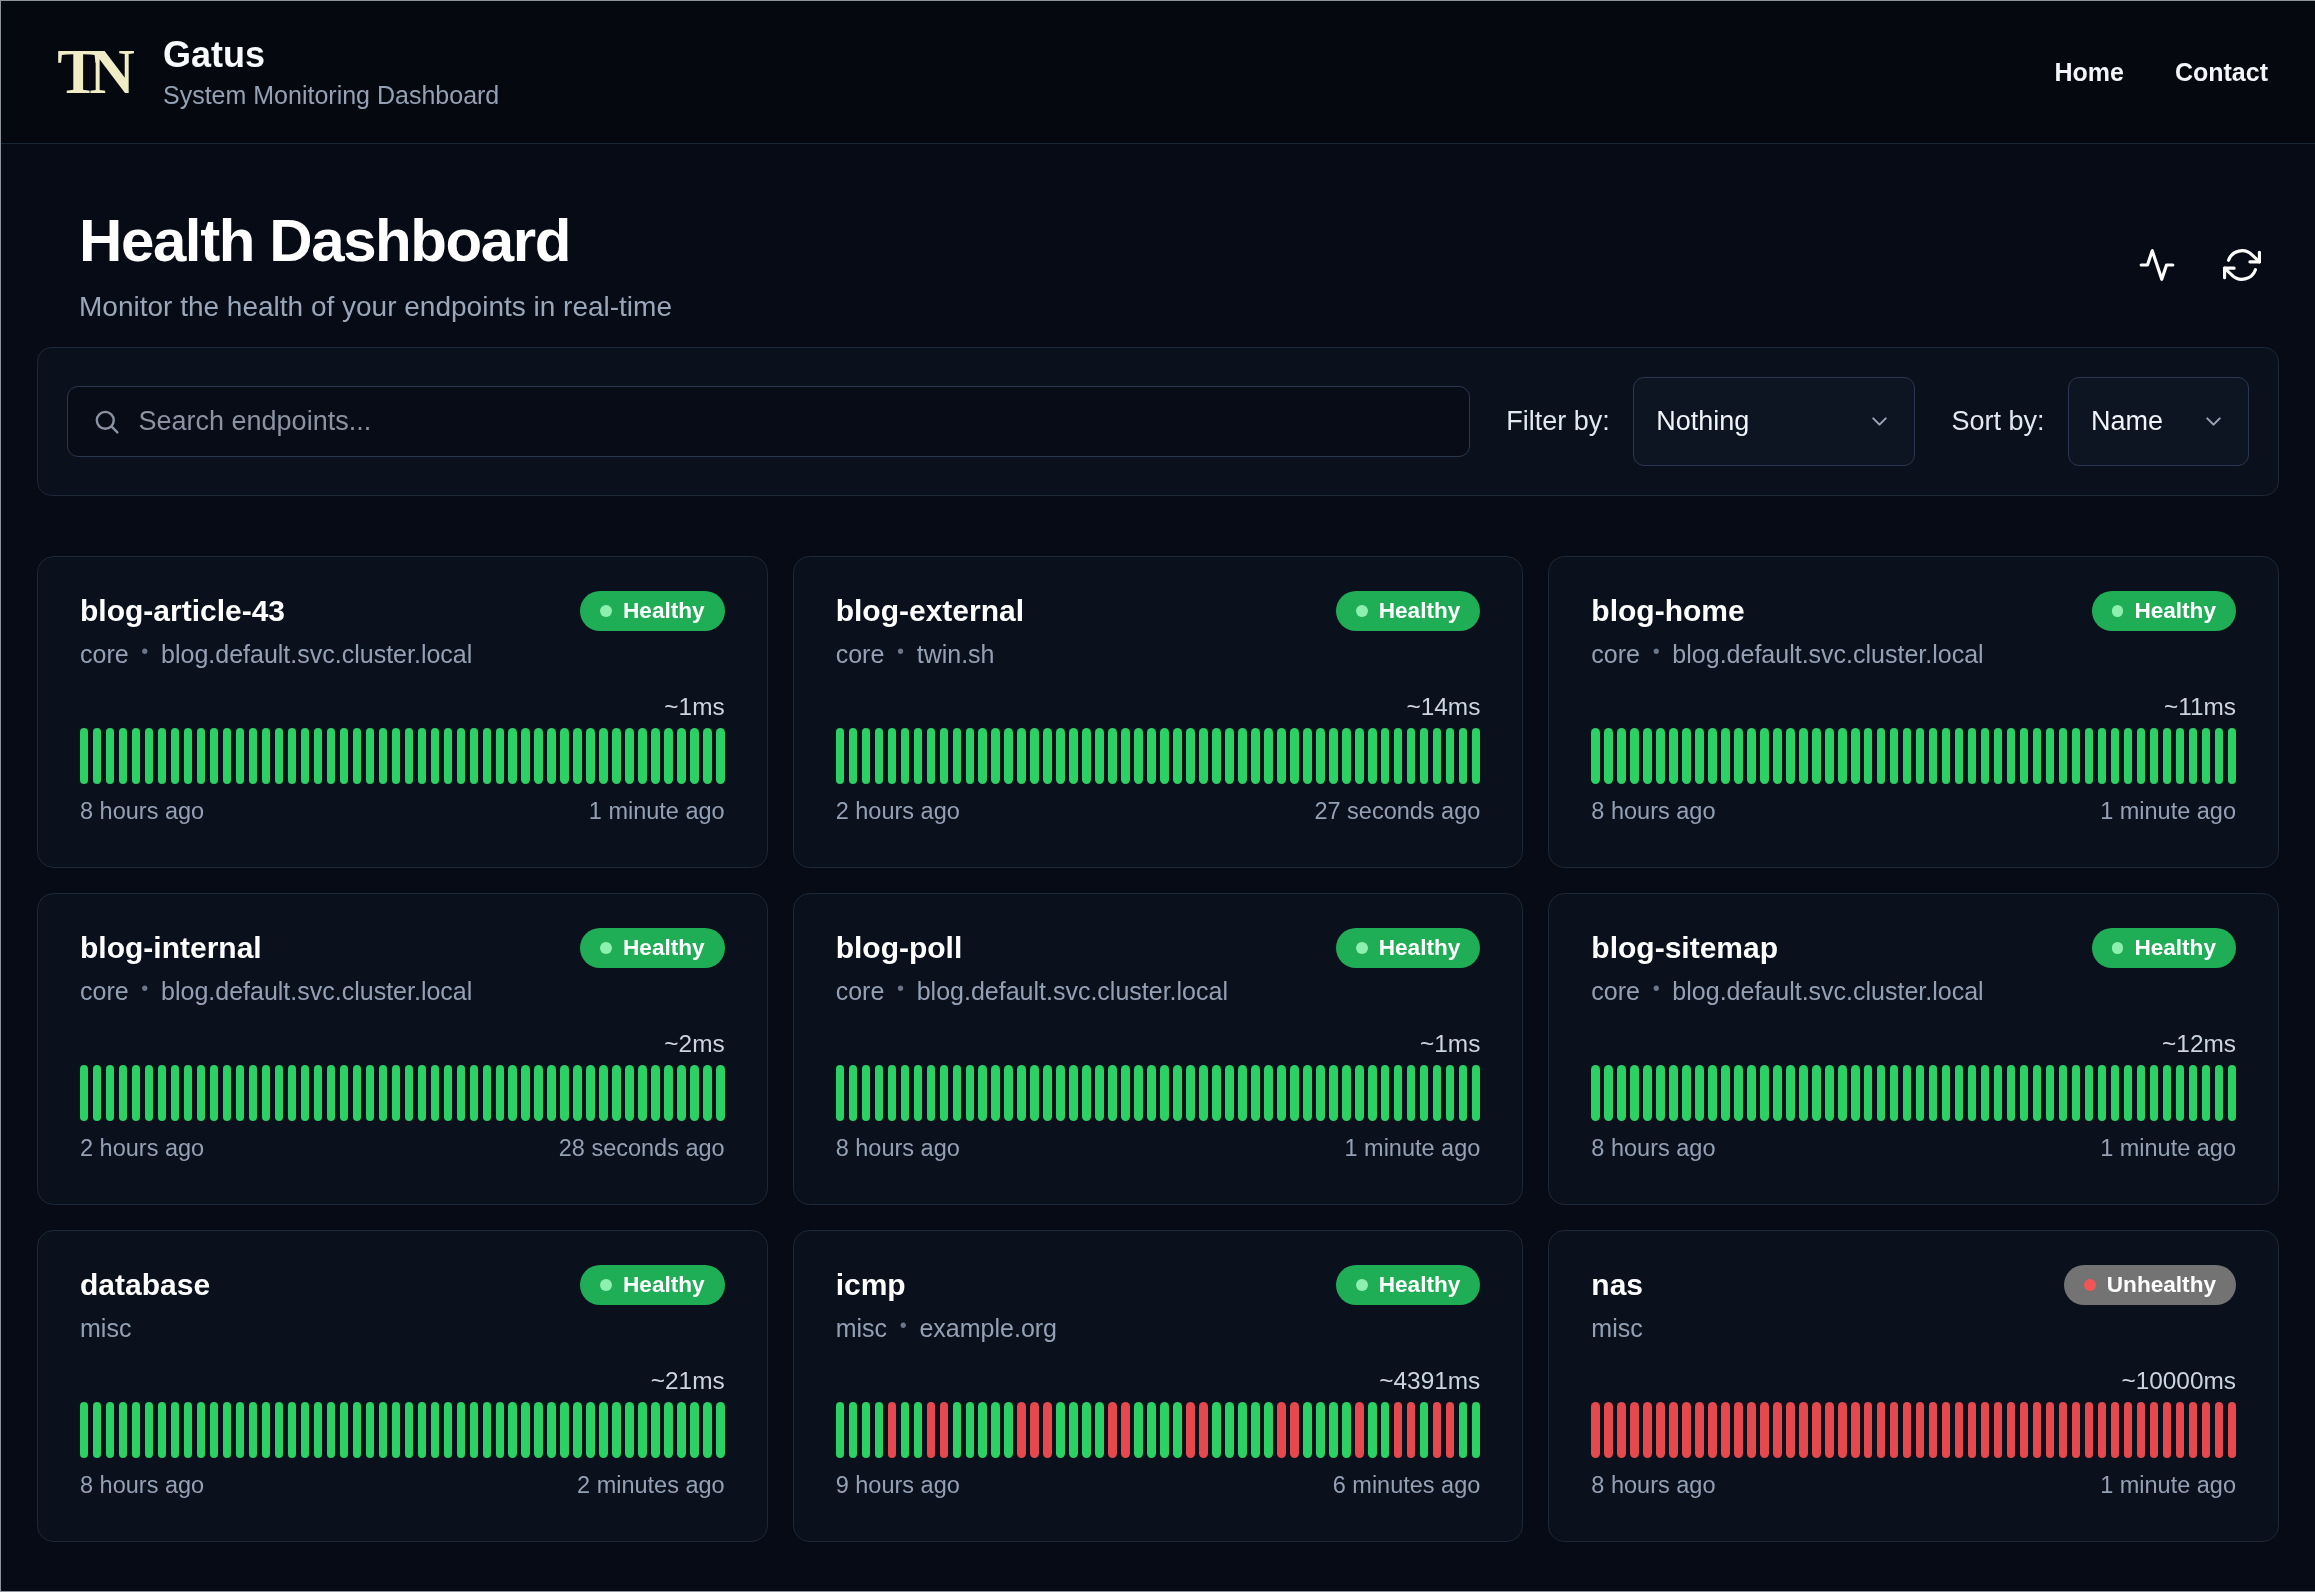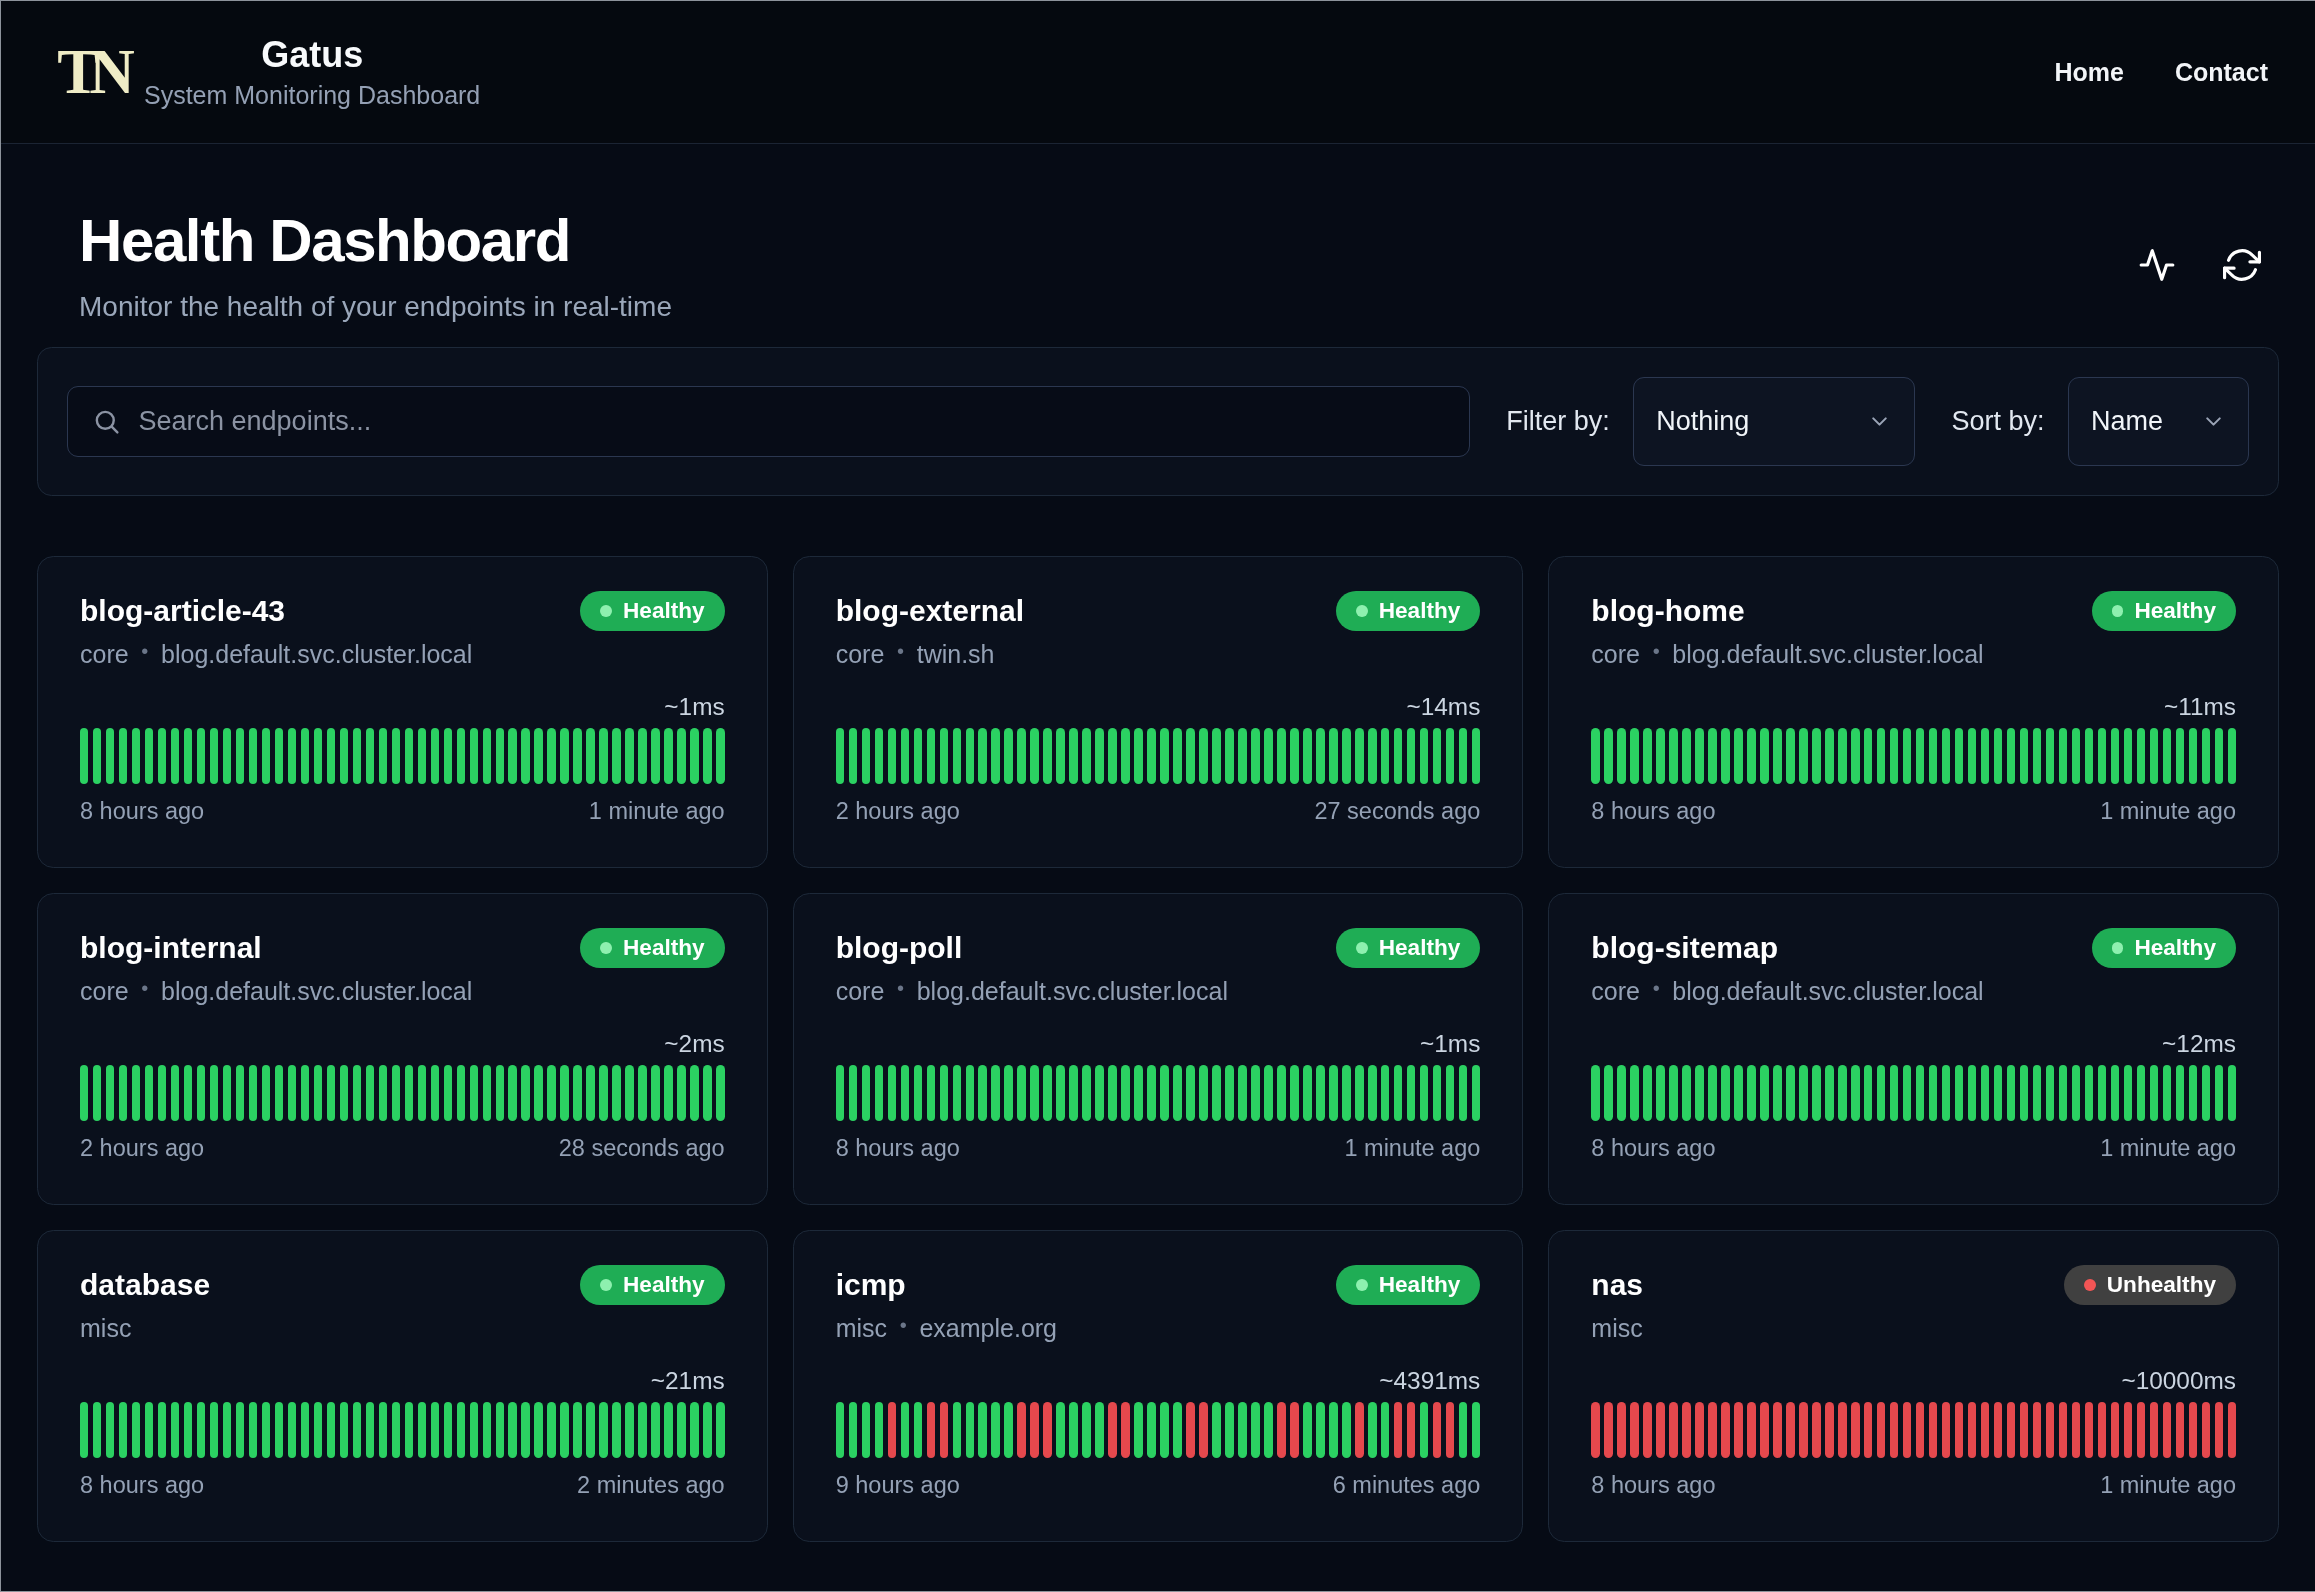--- a/index.html
+++ b/index.html
@@ -15,21 +15,21 @@
   }
 
   
   .navbar {
     height: 143px;
     display: flex; align-items: center; justify-content: space-between;
     padding: 0 47px 0 51px;
     background: #05090f;
     border-bottom: 0.9px solid #1b2433;
   }
-  .brand { display: flex; align-items: center; gap: 7px; cursor: pointer; text-align: center; }
+  .brand { display: flex; align-items: center; gap: 26px; cursor: pointer; }
   .logo {
     width: 85px; height: 85px;
     display: flex; align-items: center; justify-content: center;
     font-family: "Liberation Serif", "DejaVu Serif", serif;
     font-size: 63px; font-weight: 700;
     color: #efecc6; letter-spacing: -0.16em;
     padding-right: 7.2px;
   }
   .brand-name { font-size: 36px; font-weight: 700; color: #f8fafc; line-height: 1.15; }
   .brand-tagline { font-size: 25px; color: #94a0b4; margin-top: 5.4px; }
@@ -109,21 +109,21 @@
   .card-top { display: flex; align-items: center; justify-content: space-between; }
   .card-title { font-size: 30px; font-weight: 700; color: #ffffff; }
   .badge {
     display: inline-flex; align-items: center; gap: 11px;
     height: 40px; padding: 0 20px; border-radius: 904px;
     font-size: 22.6px; font-weight: 600; color: #ffffff;
   }
   .badge .dot { width: 11.8px; height: 11.8px; border-radius: 50%; }
   .badge.healthy { background: #1fad55; }
   .badge.healthy .dot { background: #8ef0af; }
-  .badge.unhealthy { background: #404040; }
+  .badge.unhealthy { background: #737373; }
   .badge.unhealthy .dot { background: #f25555; }
 
   .card-sub {
     margin-top: 9px;
     display: flex; align-items: flex-start; gap: 12.7px;
     font-size: 25px; color: #94a1b5;
   }
   .card-sub .sep { font-size: 20px; color: #6b7689; }
 
   .latency { margin-top: 23.5px; text-align: right; font-size: 24.4px; color: #cbd5e1; }

